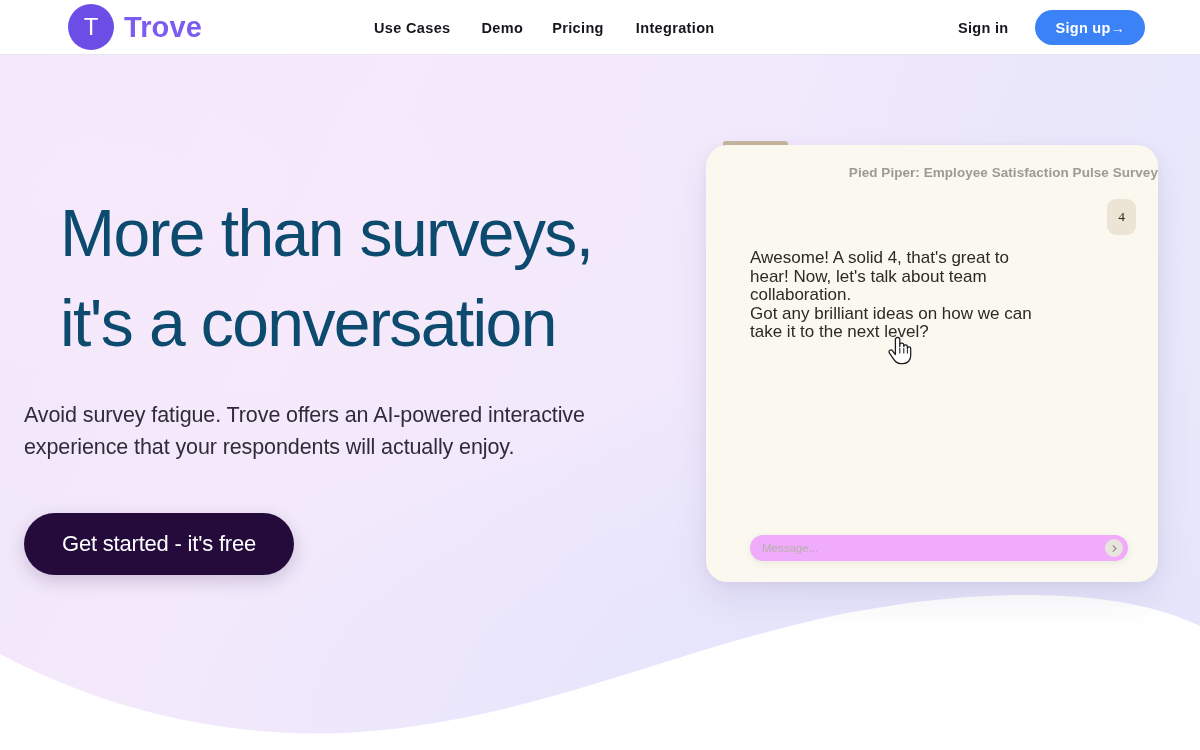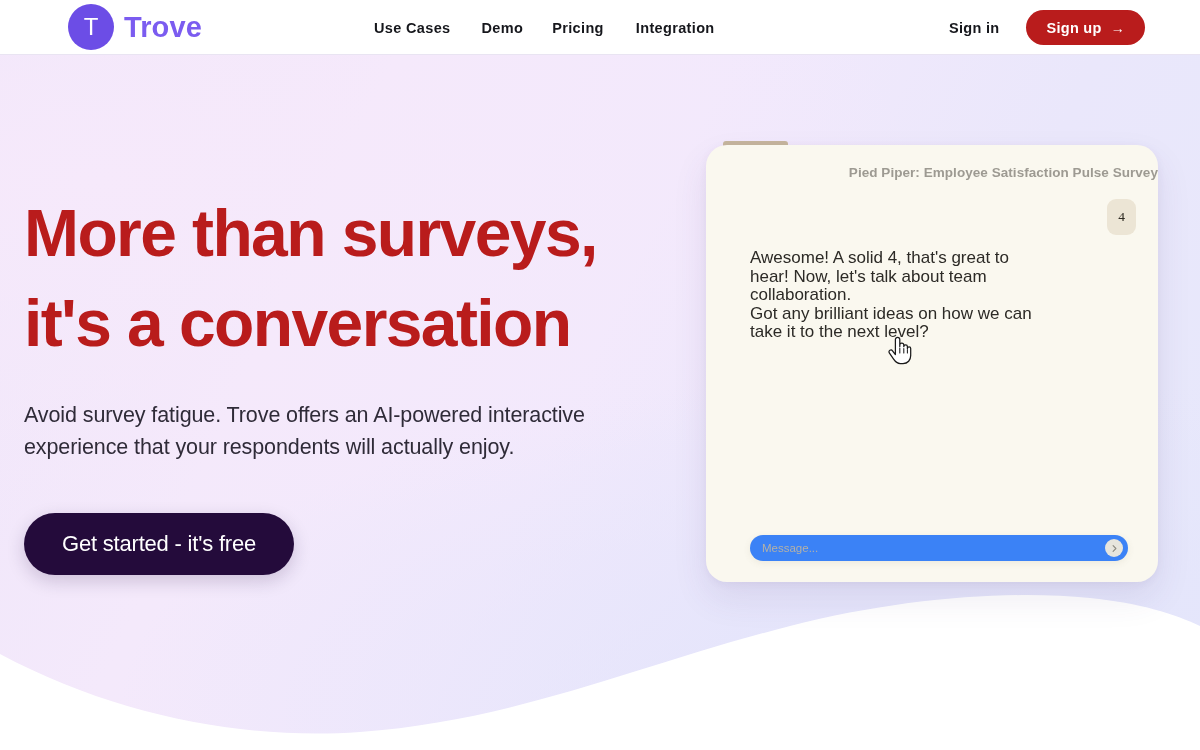--- a/index.html
+++ b/index.html
@@ -57,34 +57,34 @@
 
   .auth{
     position:absolute; right:55px; top:0; height:55px;
     display:flex; align-items:center; gap:27px;
   }
   .signin{
     font-size:14.5px; font-weight:bold; color:#16171c; letter-spacing:.3px;
     cursor:pointer; background:none; border:none; font-family:inherit;
   }
   .signup{
-    background:#b91c1c; color:#ffffff;
+    background:#3b82f6; color:#ffffff;
     border:none; border-radius:22px;
     height:35px; padding:8px 20px;
     font-size:14.5px; font-weight:bold; letter-spacing:.3px;
     font-family:inherit; cursor:pointer;
-    display:flex; align-items:center; gap:9px;
+    display:flex; align-items:center; gap:0;
   }
   .signup .arr{ font-size:14px; }
 
   
   .copy{ position:absolute; left:24px; top:188px; width:660px; z-index:3; }
   .headline{
-    font-size:66px; line-height:90px; font-weight:bold;
-    color:#b91c1c; letter-spacing:-1.6px;
+    font-size:66px; line-height:90px; font-weight:normal;
+    color:#0c4a6e; letter-spacing:-1.6px;margin-left:36px;
   }
   .headline .l2{ display:block; }
   .subhead{
     margin-top:31px;
     font-size:21.5px; line-height:32px; color:#2f2b38;
     letter-spacing:-0.1px; max-width:645px;
   }
   .cta{
     margin-top:50px;
     display:inline-flex; align-items:center; justify-content:center;
@@ -122,21 +122,21 @@
     font-size:13.5px; color:#2e2a22;
   }
   .msg{
     position:absolute; left:44px; top:104px; width:290px;
     font-size:17px; line-height:18.5px; color:#2c2a26;
   }
   .msg p + p{ }
 
   .composer{
     position:absolute; left:44px; bottom:21px; width:378px; height:26px;
-    background:#3b82f6; border-radius:14px;
+    background:#f0abfc; border-radius:14px;
     box-shadow:0 2px 7px rgba(120,105,80,.10);
     display:flex; align-items:center;
   }
   .composer-input{
     flex:1; border:none; outline:none; background:transparent;
     font-family:inherit; font-size:11.5px; color:#3a382f;
     padding:0 12px 0 12px;
   }
   .composer-input::placeholder{ color:#b4b1a7; }
   .send-btn{

